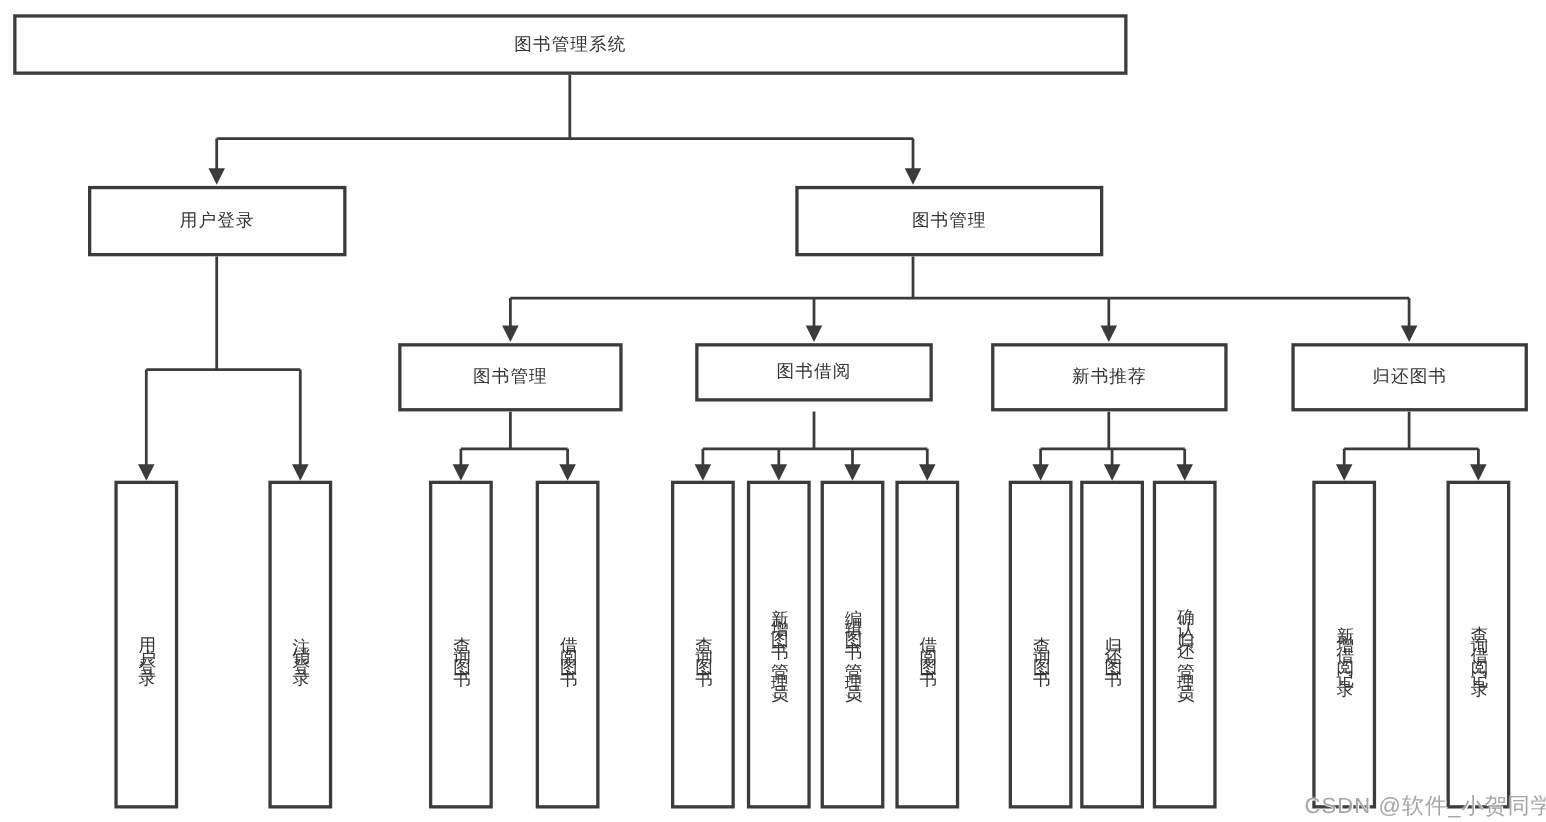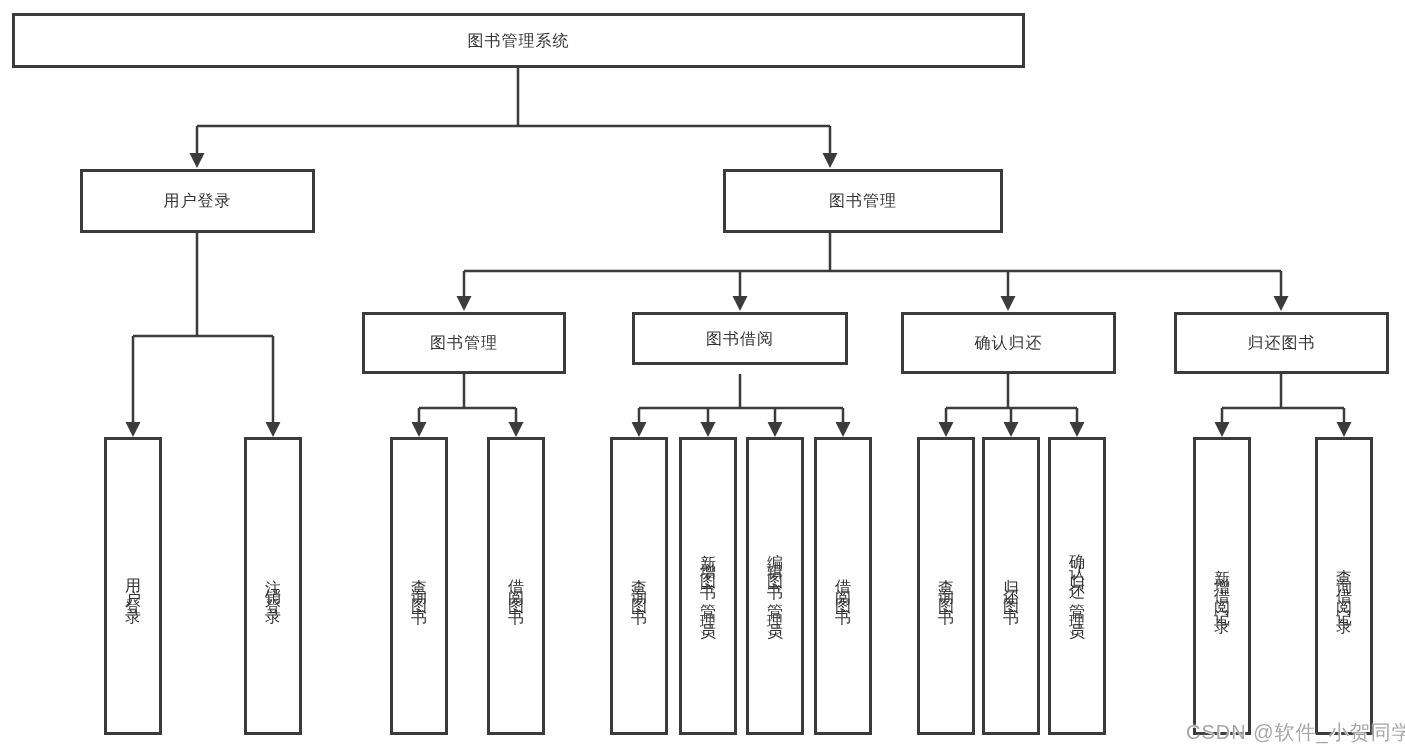--- a/index.html
+++ b/index.html
@@ -99,21 +99,21 @@
     </g>
   </svg>
 
   <div class="node hbox" style="left:12px;top:13px;width:1013px;height:55px">图书管理系统</div>
 
   <div class="node hbox" style="left:80px;top:169px;width:235px;height:64px">用户登录</div>
   <div class="node hbox" style="left:723px;top:169px;width:280px;height:64px">图书管理</div>
 
   <div class="node hbox" style="left:362px;top:312px;width:204px;height:62px">图书管理</div>
   <div class="node hbox" style="left:632px;top:312px;width:216px;height:53px">图书借阅</div>
-  <div class="node hbox" style="left:901px;top:312px;width:215px;height:62px">确认归还</div>
+  <div class="node hbox" style="left:901px;top:312px;width:215px;height:62px">新书推荐</div>
   <div class="node hbox" style="left:1174px;top:312px;width:215px;height:62px">归还图书</div>
 
   <div class="node vbox" style="left:104px">用户登录</div>
   <div class="node vbox" style="left:244px">注销登录</div>
 
   <div class="node vbox" style="left:390px">查询图书</div>
   <div class="node vbox" style="left:487px">借阅图书</div>
 
   <div class="node vbox" style="left:610px">查询图书</div>
   <div class="node vbox" style="left:679px">新增图书（管理员）</div>

